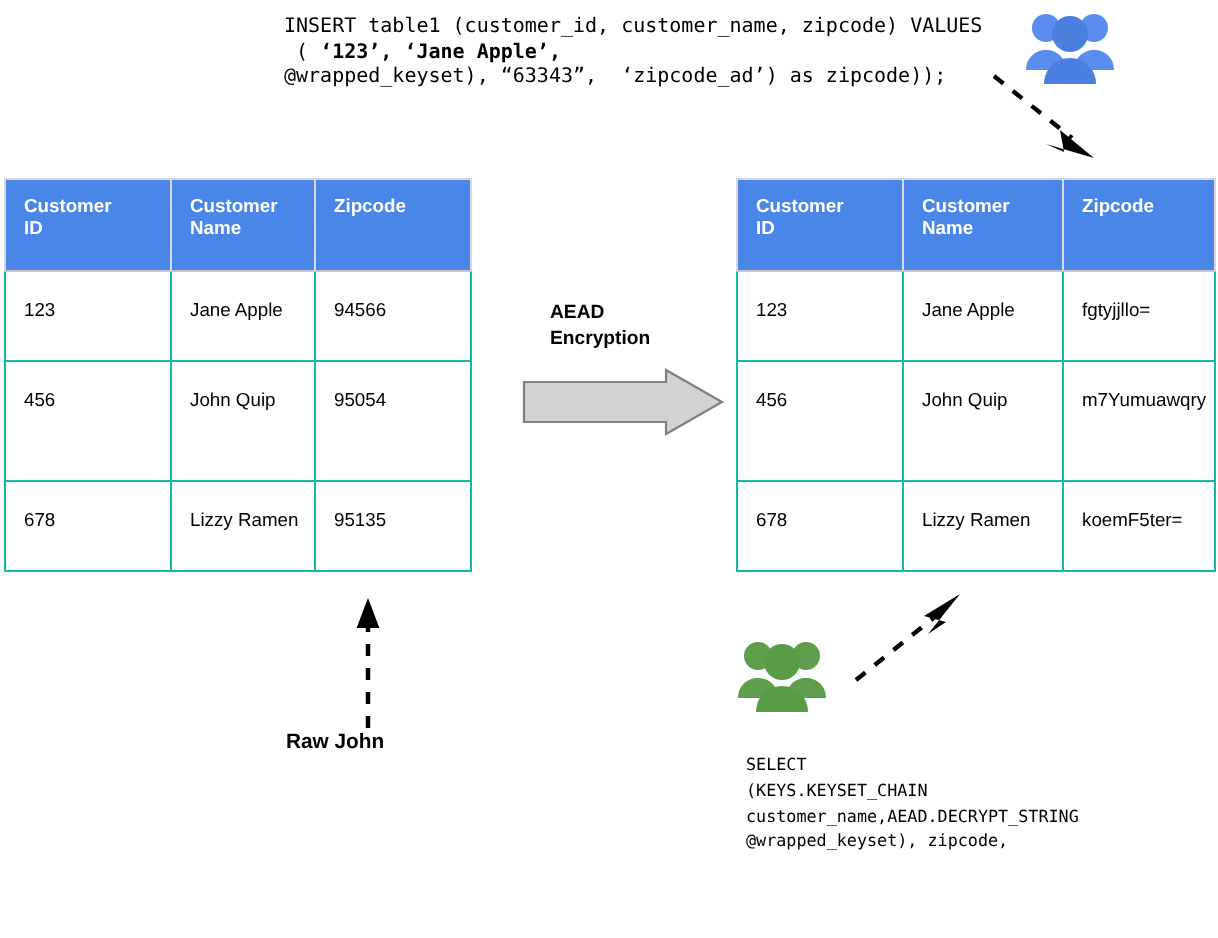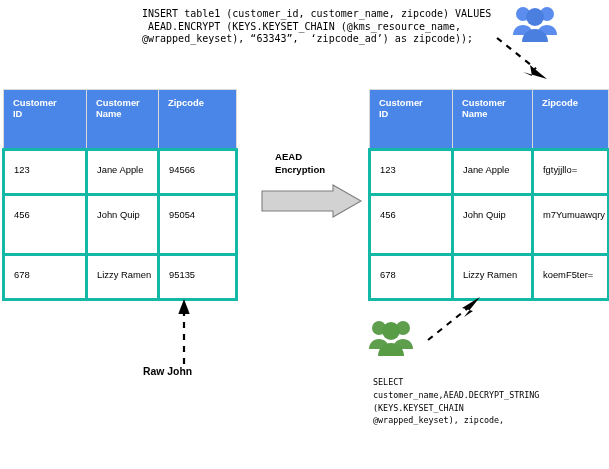--- a/index.html
+++ b/index.html
@@ -35,30 +35,30 @@
   .dtable th{
     background:#4a86e8;
     color:#ffffff;
     font-weight:bold;
     font-size:9.4px;
     text-align:left;
     vertical-align:top;
     padding:7px 0 7px 9px;
     border:1px solid #d9d9d9;
     border-bottom:1px solid #c6c6c6;
-    height:60px;
+    height:46px;
     box-sizing:border-box;
   }
   .dtable td{
     font-size:9.4px;
     color:#000;
     text-align:left;
     vertical-align:top;
     padding:13px 0 8px 9px;
-    border:3px solid #14b8a6;
+    border:1px solid #14b8a6;
     box-sizing:border-box;
   }
   .dtable tr.r0 td{height:45px;}
   .dtable tr.r1 td{height:60px;}
   .dtable tr.r2 td{height:45px;}
 
   #table-left{left:2px;top:89px;width:233px;}
   #table-left table{width:233px;}
   #table-left col.c0{width:83px;}
   #table-left col.c1{width:72px;}
@@ -95,21 +95,21 @@
   #arrow-top-right{left:494px;top:36px;}
   #arrow-bottom-right{left:424px;top:292px;}
 
   
   #people-blue{left:512px;top:2px;}
   #people-green{left:368px;top:316px;}
 </style>
 </head>
 <body>
 
-<div class="abs code" id="insert-sql"><div><span>INSERT table1 (customer_id, customer_name, zipcode) VALUES</span></div><div><span> AEAD.ENCRYPT (KEYS.KEYSET_CHAIN (@kms_resource_name,</span></div><div><span>@wrapped_keyset), “63343”,  ‘zipcode_ad’) as zipcode));</span></div></div>
+<div class="abs code" id="insert-sql"><div><span>INSERT table1 (customer_id, customer_name, zipcode) VALUES</span></div><div><span> ( </span><span class="b">‘123’, ‘Jane Apple’,</span></div><div><span>@wrapped_keyset), “63343”,  ‘zipcode_ad’) as zipcode));</span></div></div>
 
 <div class="abs" id="table-left">
   <table class="dtable">
     <colgroup>
         <col class="c0">
         <col class="c1">
         <col class="c2">
       </colgroup>
     <thead>
       <tr>
@@ -200,21 +200,21 @@
 </div>
 
 <div class="abs" id="raw-data-arrow">
   <svg width="18" height="68" viewBox="0 0 18 68">
     <line x1="9" y1="66" x2="9" y2="16" stroke="#000" stroke-width="2.2" stroke-dasharray="6,6"></line>
     <polygon points="9,1 3.3,16 14.7,16" fill="#000"></polygon>
   </svg>
 </div>
 <div class="abs" id="raw-data-label">Raw John</div>
 
-<div class="abs code" id="select-sql"><div><span>SELECT</span></div><div><span>customer_name,AEAD.DECRYPT_STRING</span></div><div><span>(KEYS.KEYSET_CHAIN</span></div><div><span>@wrapped_keyset), zipcode,</span></div></div>
+<div class="abs code" id="select-sql"><div><span>SELECT</span></div><div><span>(KEYS.KEYSET_CHAIN</span></div><div><span>customer_name,AEAD.DECRYPT_STRING</span></div><div><span>@wrapped_keyset), zipcode,</span></div></div>
 
 <div class="abs" id="arrow-top-right">
   <svg width="60" height="48" viewBox="0 0 60 48">
     <line x1="3" y1="2" x2="42" y2="33" stroke="#000" stroke-width="2.2" stroke-dasharray="6,6"></line>
     <polygon points="53,43 36,29 38,40 29,36" fill="#000"></polygon>
   </svg>
 </div>
 
 <div class="abs" id="arrow-bottom-right">
   <svg width="62" height="52" viewBox="0 0 62 52">

